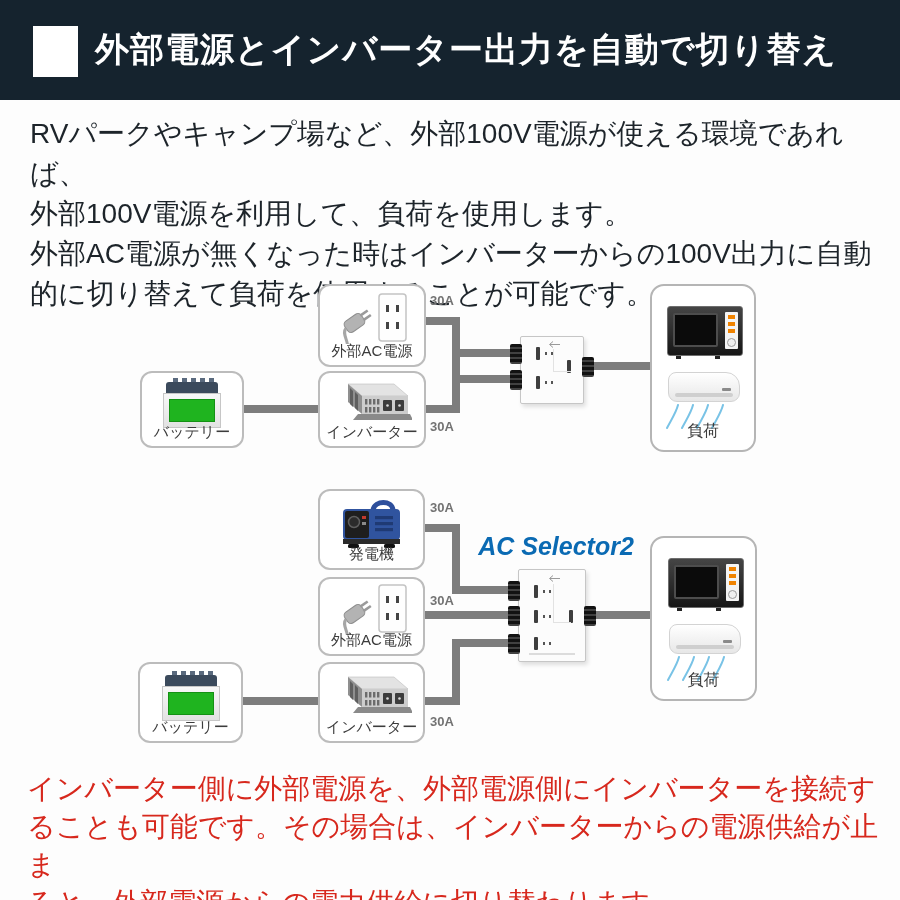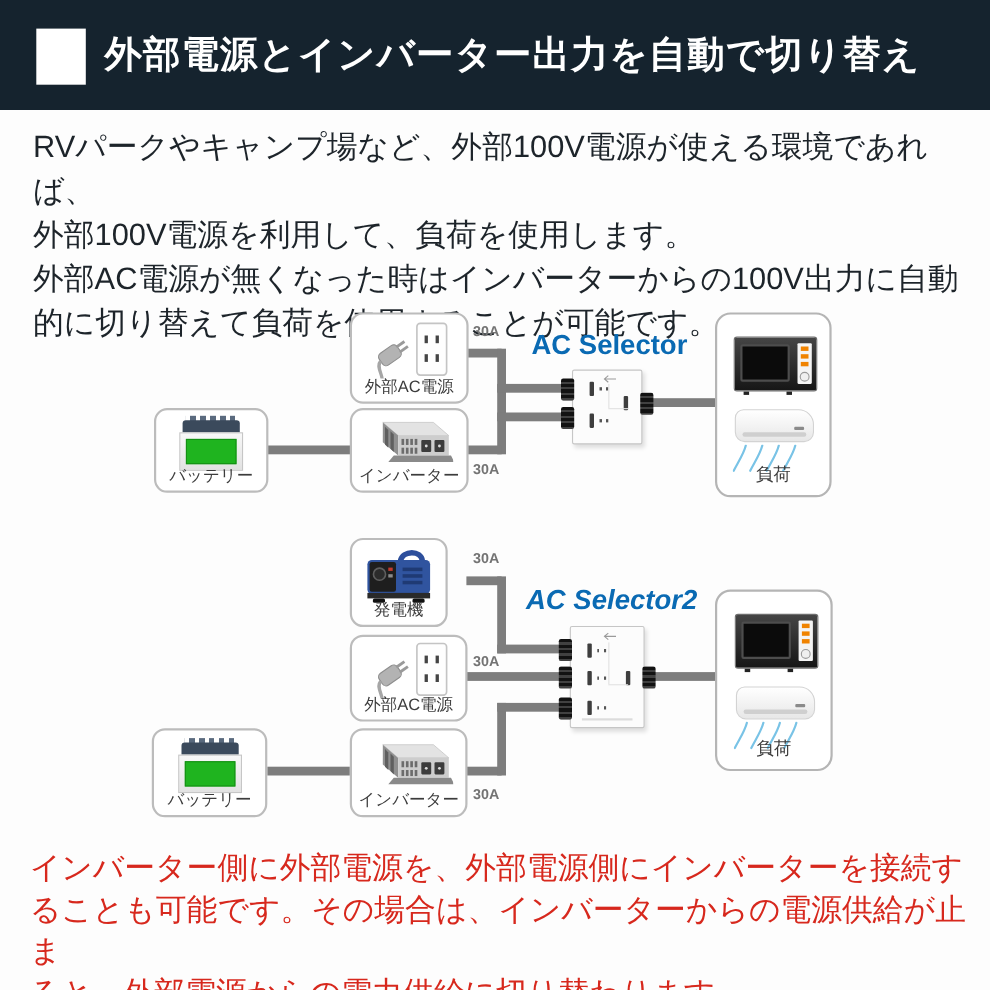--- a/index.html
+++ b/index.html
@@ -99,21 +99,20 @@
   <div class="header">
     <div class="header-square"></div>
     <div class="header-title">外部電源とインバーター出力を自動で切り替え</div>
   </div>
 
   <div class="intro">RVパークやキャンプ場など、外部100V電源が使える環境であれば、
 外部100V電源を利用して、負荷を使用します。
 外部AC電源が無くなった時はインバーターからの100V出力に自動
 的に切り替えて負荷を使用することが可能です。</div>
 
-  <div class="diag-title" style="left:454px;top:300px;width:200px;">AC Selector</div>
 
   <div class="wire" style="left:243px;top:405px;width:76px;height:8px;"></div>
   <div class="wire" style="left:425px;top:317px;width:31px;height:8px;"></div>
   <div class="wire" style="left:452px;top:317px;width:8px;height:96px;"></div>
   <div class="wire" style="left:425px;top:405px;width:31px;height:8px;"></div>
   <div class="wire" style="left:452px;top:349px;width:70px;height:8px;"></div>
   <div class="wire" style="left:452px;top:375px;width:70px;height:8px;"></div>
   <div class="wire" style="left:582px;top:362px;width:68px;height:8px;"></div>
 
   <div class="amp" style="left:430px;top:293px;">30A</div>
@@ -220,21 +219,21 @@
   <div class="wire" style="left:424px;top:697px;width:32px;height:8px;"></div>
   <div class="wire" style="left:452px;top:639px;width:8px;height:66px;"></div>
   <div class="wire" style="left:452px;top:639px;width:66px;height:8px;"></div>
   <div class="wire" style="left:243px;top:697px;width:75px;height:8px;"></div>
   <div class="wire" style="left:586px;top:611px;width:64px;height:8px;"></div>
 
   <div class="amp" style="left:430px;top:500px;">30A</div>
   <div class="amp" style="left:430px;top:593px;">30A</div>
   <div class="amp" style="left:430px;top:714px;">30A</div>
 
-  <div class="node" style="left:318px;top:489px;width:89px;height:81px;">
+  <div class="node" style="left:318px;top:489px;width:107px;height:81px;">
     <svg class="node-icon icon-svg" style="top:4px;" width="70" height="56" viewBox="0 0 70 56">
       <path d="M36 15 C38 5 55 5 56 15" fill="none" stroke="#2d4f9c" stroke-width="5"></path>
       <rect x="6" y="14" width="57" height="31" rx="4" fill="#30549f"></rect>
       <rect x="8" y="16" width="24" height="27" rx="2" fill="#1e1e1e"></rect>
       <circle cx="17" cy="27" r="5.5" fill="#2b2b2b" stroke="#5e5e5e" stroke-width="1.5"></circle>
       <rect x="25" y="21" width="4" height="3" fill="#c23a2e"></rect>
       <rect x="25" y="27" width="4" height="3" fill="#8a8a8a"></rect>
       <rect x="38" y="21" width="18" height="3.2" fill="#1f3a74"></rect>
       <rect x="38" y="27" width="18" height="3.2" fill="#1f3a74"></rect>
       <rect x="38" y="33" width="18" height="3.2" fill="#1f3a74"></rect>

